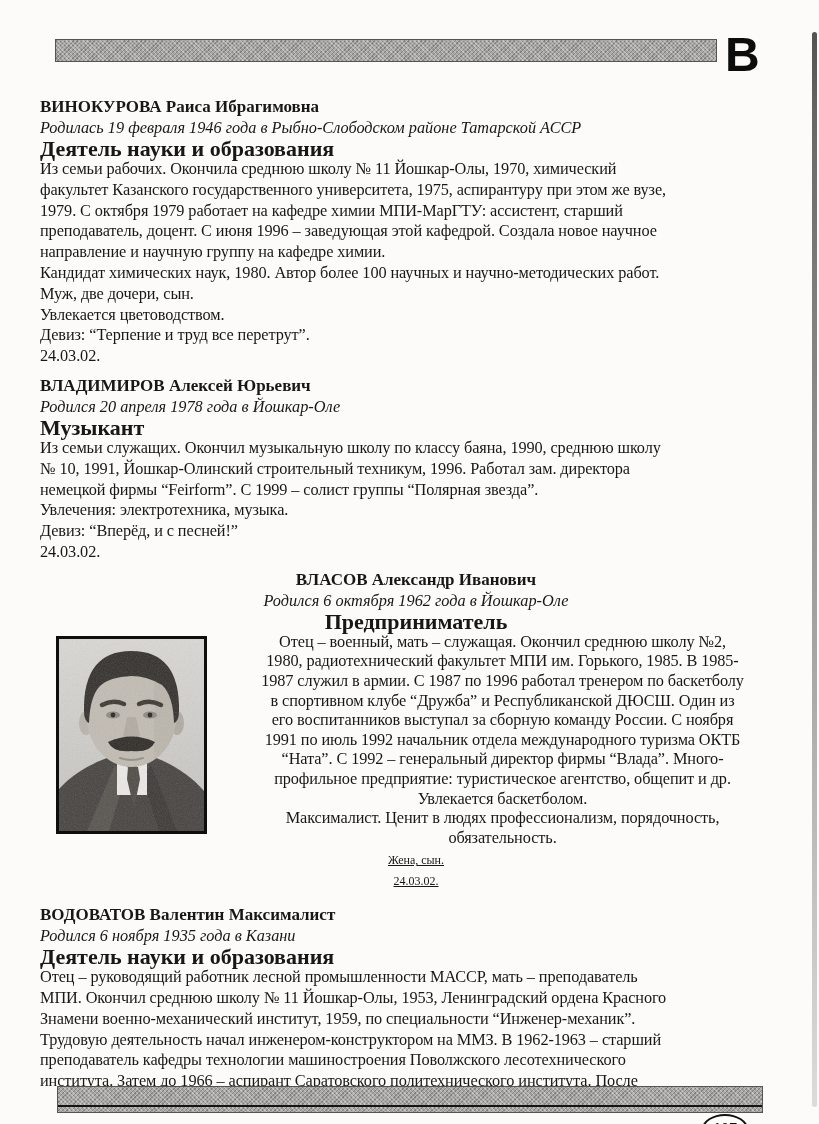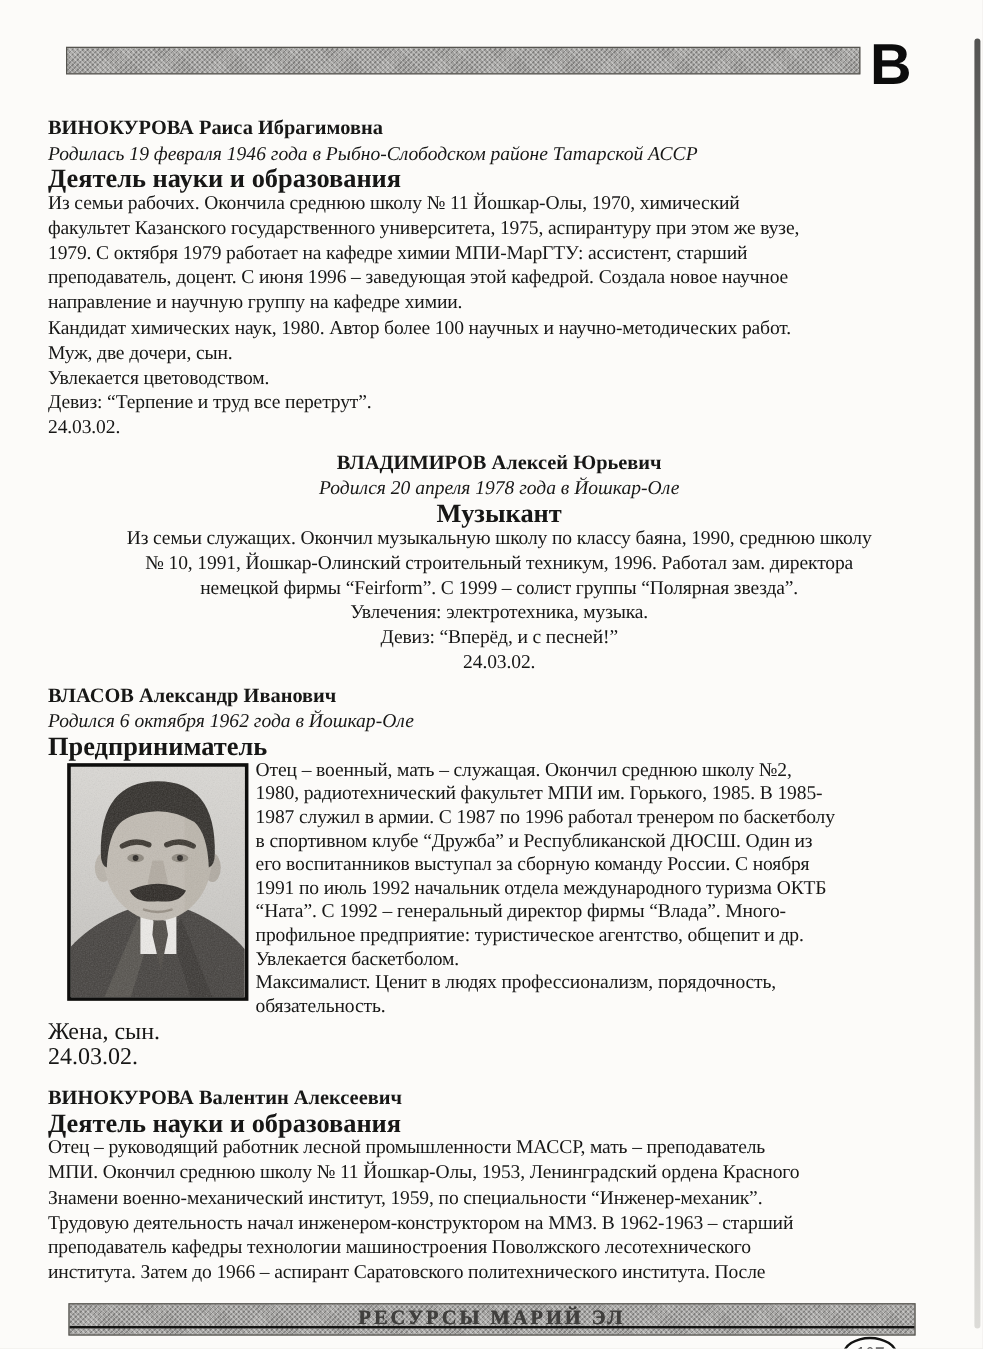--- a/index.html
+++ b/index.html
@@ -23,33 +23,33 @@
   .section-letter{
     position:absolute;left:725px;top:33px;
     font-family:"Liberation Sans",sans-serif;font-weight:700;font-size:48px;line-height:44px;
     color:#0c0c0c;
   }
 
   
   .main{position:absolute;left:40px;top:78px;width:752px;margin-top:16px;}
   .entry{margin:0;}
   .entry.e1{margin-top:2px;}
-  .entry.e2{margin-top:8px;text-align:center;}
-  .entry.e3{margin-top:6px;}
+  .entry.e2{margin-top:8px;}
+  .entry.e3{margin-top:6px;text-align:center;}
   .entry.e4{margin-top:12px;}
   .entry-name{font-weight:bold;font-size:17px;line-height:21px;}
   .entry-born{font-style:italic;font-size:16.3px;line-height:21px;}
   .entry-occupation{font-weight:bold;font-size:22px;line-height:21px;}
   .entry-lines{
     font-size:16.3px;line-height:20.8px;letter-spacing:-0.1px;
     white-space:pre-line;
     font-family:Liberation Serif, serif;
   }
   .entry.e3 .entry-lines{line-height:19.6px;}
-  .after-photo{font-size:20px;line-height:21px;clear:left;margin:3px 0 0 0;white-space:pre-line;}
+  .after-photo{font-size:12px;line-height:21px;clear:left;margin:3px 0 0 0;white-space:pre-line;text-decoration:underline;}
 
   
   .photo-frame{
     float:left;width:145px;height:192px;
     border:3px solid #0e0e0d;background:#d6d4d0;
     margin:4px 6px 2px 16px;
   }
   .photo-frame svg{display:block;}
 
   
@@ -175,33 +175,33 @@
 “Ната”. С 1992 – генеральный директор фирмы “Влада”. Много-
 профильное предприятие: туристическое агентство, общепит и др.
 Увлекается баскетболом.
 Максималист. Ценит в людях профессионализм, порядочность,
 обязательность.</div>
       <p class="after-photo">Жена, сын.
 24.03.02.</p>
     </article>
 
     <article class="entry e4">
-      <div class="entry-name">ВИНОКУРОВА Валентин Алексеевич</div>
+      <div class="entry-name">ВОДОВАТОВ Валентин Максималист</div>
+      <div class="entry-born">Родился 6 ноября 1935 года в Казани</div>
       <div class="entry-occupation">Деятель науки и образования</div>
       <div class="entry-lines">Отец – руководящий работник лесной промышленности МАССР, мать – преподаватель
 МПИ. Окончил среднюю школу № 11 Йошкар-Олы, 1953, Ленинградский ордена Красного
 Знамени военно-механический институт, 1959, по специальности “Инженер-механик”.
 Трудовую деятельность начал инженером-конструктором на ММЗ. В 1962-1963 – старший
 преподаватель кафедры технологии машиностроения Поволжского лесотехнического
 института. Затем до 1966 – аспирант Саратовского политехнического института. После</div>
     </article>
 
   </div>
 
   <div class="footer-bar halftone">
     <div class="footer-rule"></div>
-    <div class="footer-title">РЕСУРСЫ МАРИЙ ЭЛ</div>
     <div class="page-number-badge">107</div>
   </div>
 
   <div class="scan-edge"></div>
 
 </div>
 
 </body></html>

